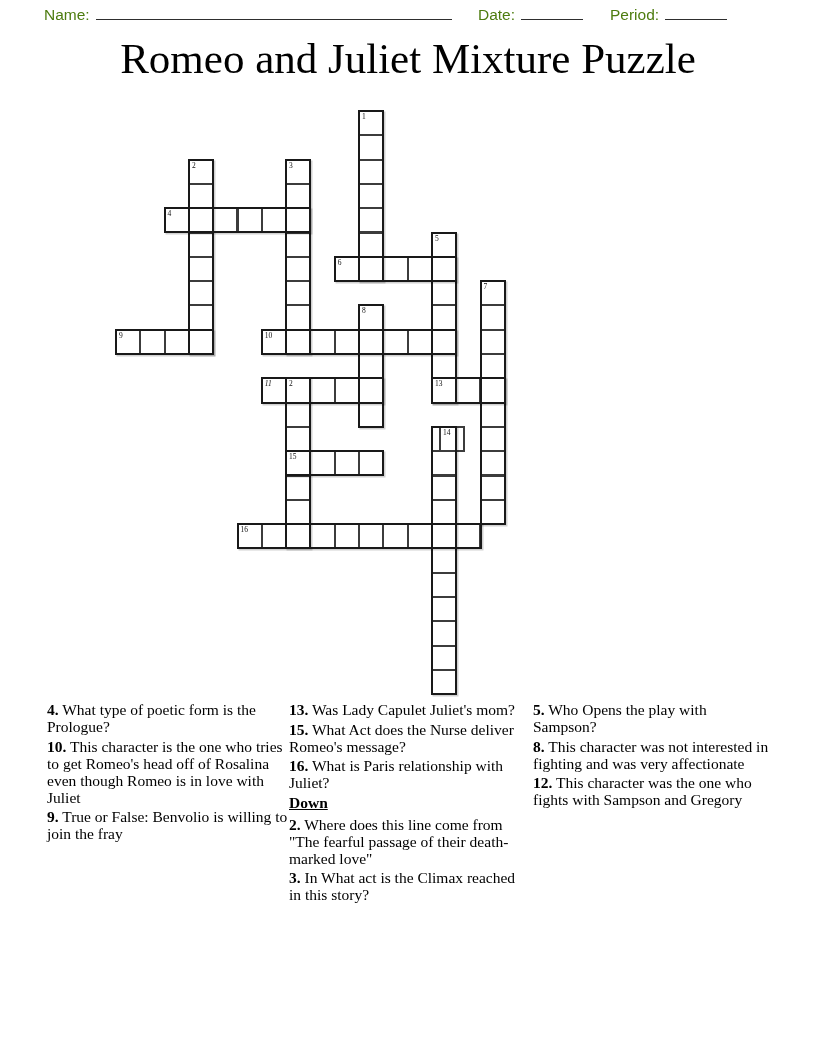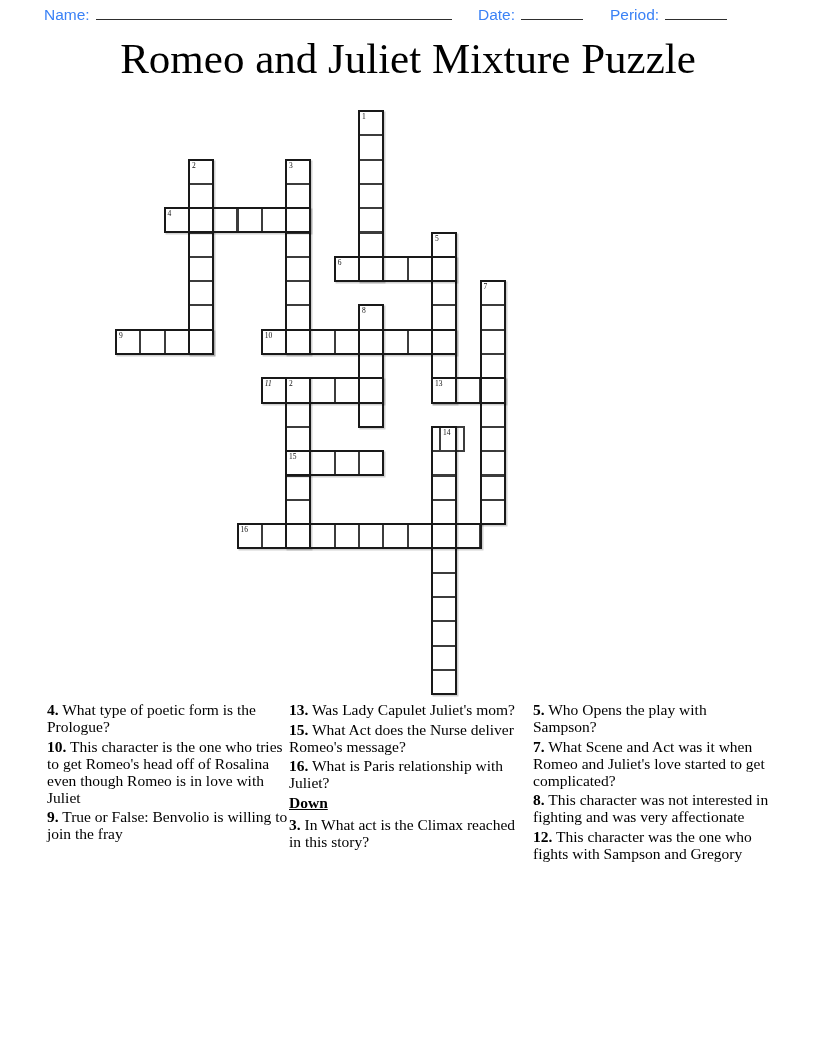--- a/index.html
+++ b/index.html
@@ -1,21 +1,21 @@
 <!DOCTYPE html>
 <html><head>
 <meta charset="utf-8">
 <style>
   * { margin:0; padding:0; box-sizing:border-box; }
   html,body { width:816px; height:1056px; background:#ffffff; }
   body { position:relative; font-family:"Liberation Serif", serif; color:#000; overflow:hidden; }
 
   
   .hdr { position:absolute; top:3px; font-family:"Liberation Sans", sans-serif;
-         font-size:15.5px; line-height:18px; color:#3b82f6; white-space:nowrap; }
+         font-size:15.5px; line-height:18px; color:#4d7c0f; white-space:nowrap; }
   #hdr-name   { left:44px; }
   #hdr-date   { left:478px; }
   #hdr-period { left:610px; }
   .blank { display:inline-block; border-bottom:1.6px solid #2e2e2e; height:17px;
            vertical-align:baseline; margin-left:6px; }
   .blank-name   { width:356px; }
   .blank-date   { width:62px; }
   .blank-period { width:62px; }
 
   
@@ -207,22 +207,22 @@
   <div class="clue-col" id="clue-col-1">
       <div class="clue"><b>4.</b> What type of poetic form is the Prologue?</div>
       <div class="clue"><b>10.</b> This character is the one who tries to get Romeo's head off of Rosalina even though Romeo is in love with Juliet</div>
       <div class="clue"><b>9.</b> True or False: Benvolio is willing to join the fray</div>
     </div>
   <div class="clue-col" id="clue-col-2">
       <div class="clue"><b>13.</b> Was Lady Capulet Juliet's mom?</div>
       <div class="clue"><b>15.</b> What Act does the Nurse deliver Romeo's message?</div>
       <div class="clue"><b>16.</b> What is Paris relationship with Juliet?</div>
       <div class="clue-heading">Down</div>
+      <div class="clue"><b>2.</b> Where does this line come from "The fearful passage of their death-marked love"</div>
       <div class="clue"><b>3.</b> In What act is the Climax reached in this story?</div>
     </div>
   <div class="clue-col" id="clue-col-3">
       <div class="clue"><b>5.</b> Who Opens the play with Sampson?</div>
-      <div class="clue"><b>7.</b> What Scene and Act was it when Romeo and Juliet's love started to get complicated?</div>
       <div class="clue"><b>8.</b> This character was not interested in fighting and was very affectionate</div>
       <div class="clue"><b>12.</b> This character was the one who fights with Sampson and Gregory</div>
     </div>
 
 </div>
 
 </body></html>

